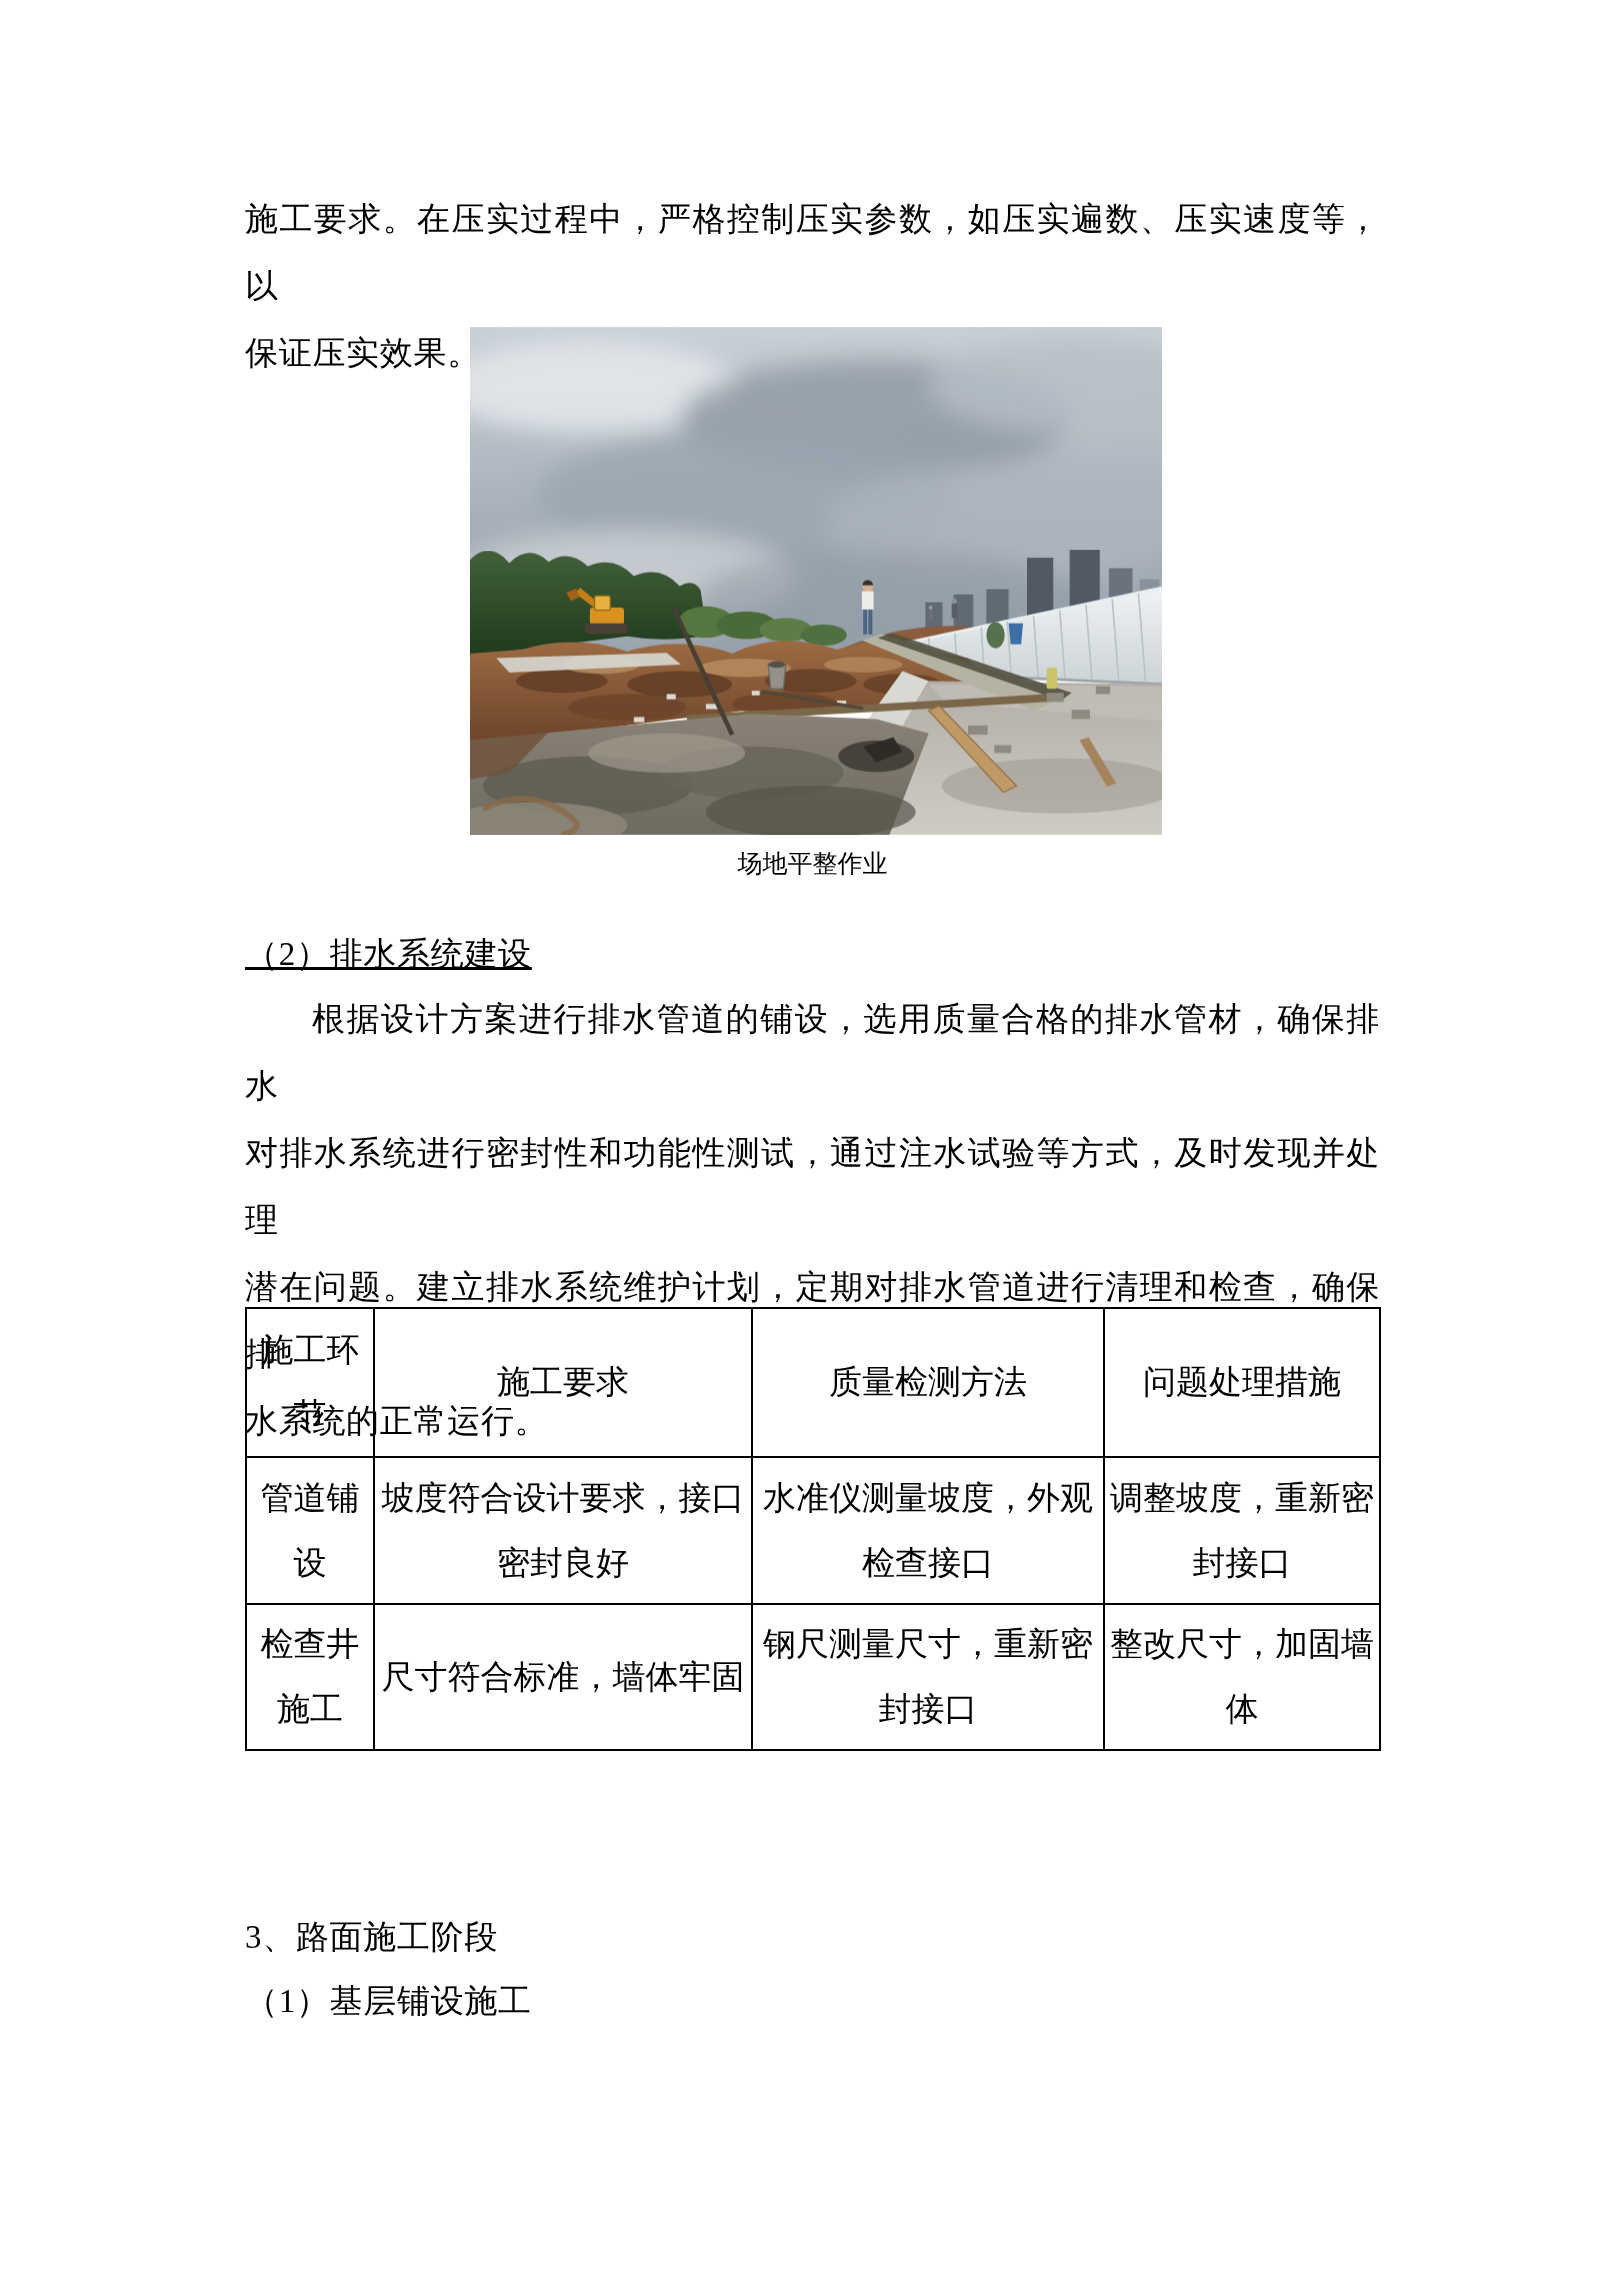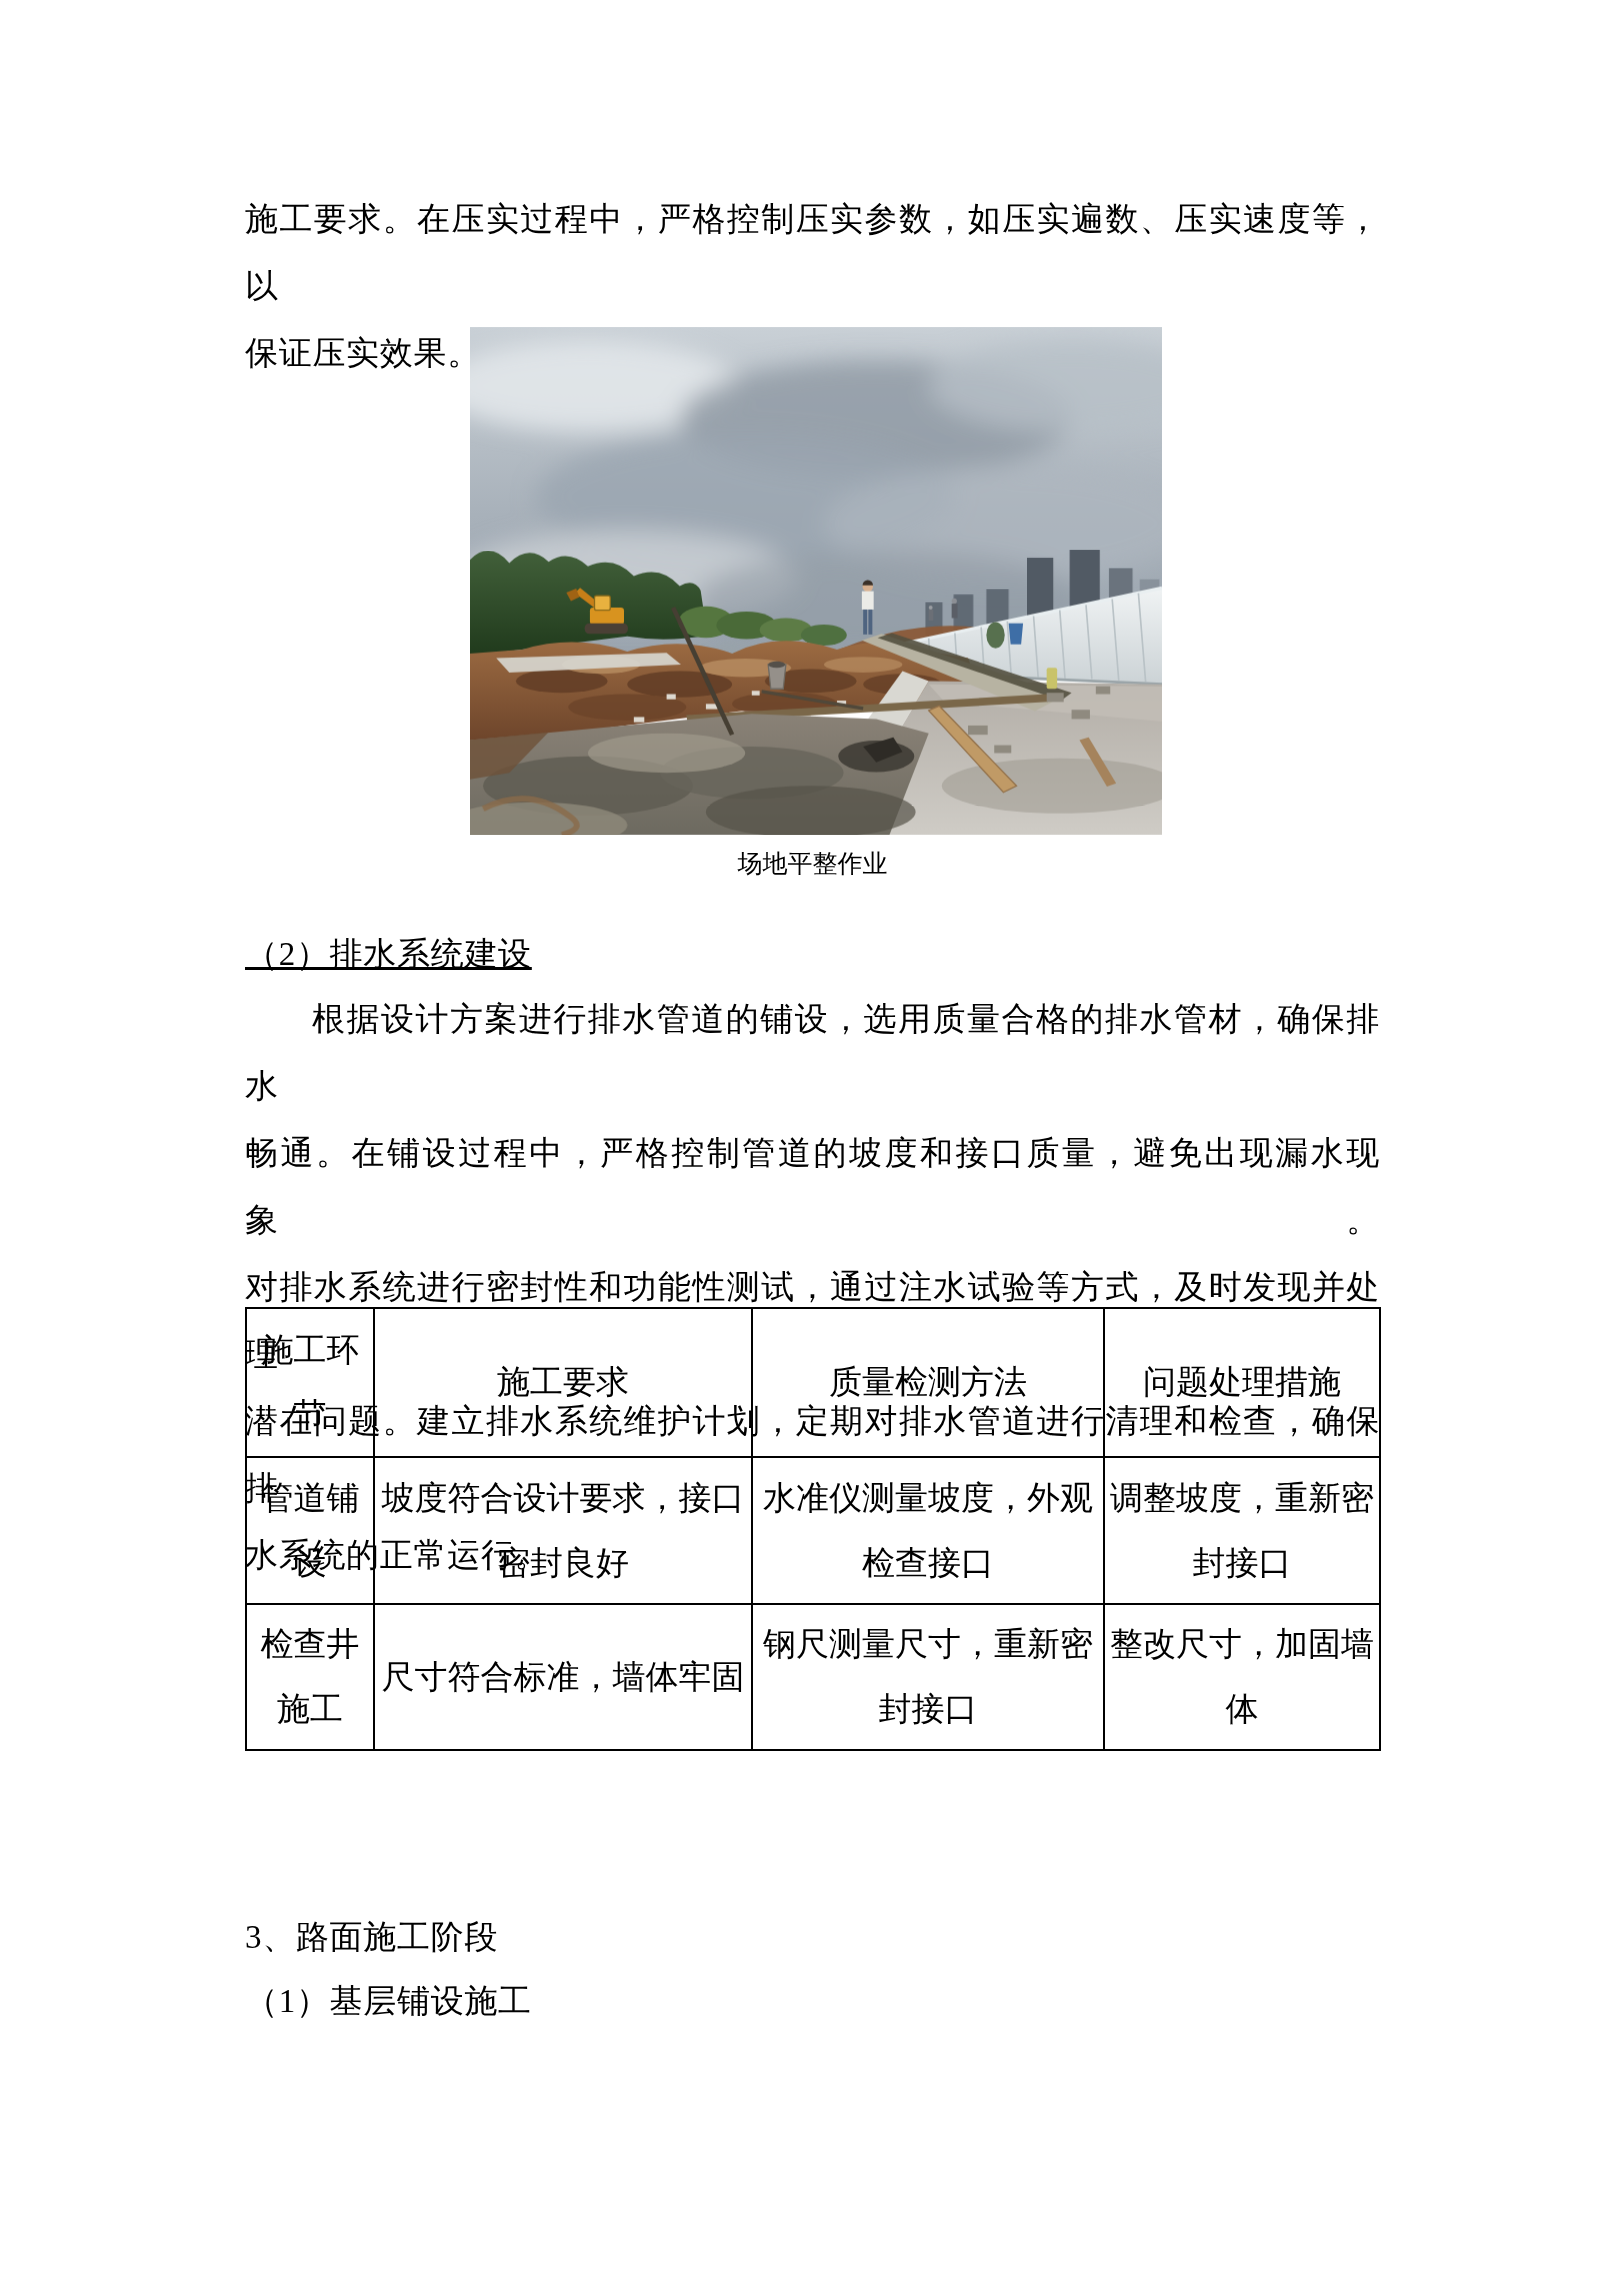--- a/index.html
+++ b/index.html
@@ -255,21 +255,20 @@
   </div>
 
   <div id="caption" class="block">场地平整作业</div>
 
   <div id="head2" class="block">
     <div class="textline left">（2）排水系统建设</div>
   </div>
 
   <div id="p2" class="block">
     <div class="textline just indent2">根据设计方案进行排水管道的铺设，选用质量合格的排水管材，确保排水</div>
-    <div class="textline just">畅通。在铺设过程中，严格控制管道的坡度和接口质量，避免出现漏水现象。</div>
     <div class="textline just">对排水系统进行密封性和功能性测试，通过注水试验等方式，及时发现并处理</div>
     <div class="textline just">潜在问题。建立排水系统维护计划，定期对排水管道进行清理和检查，确保排</div>
     <div class="textline left">水系统的正常运行。</div>
   </div>
 
   <div id="tablewrap" class="block">
     <table class="doc">
       <colgroup>
         <col style="width:128px">
           <col style="width:378px">

